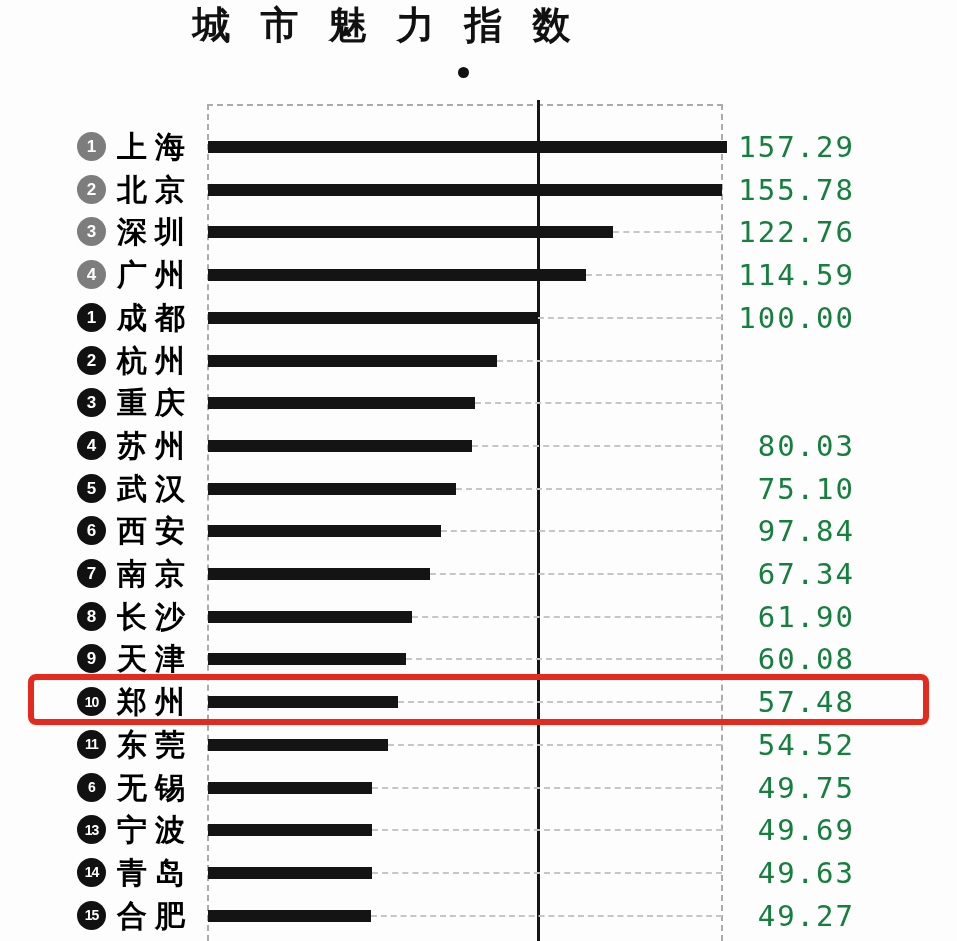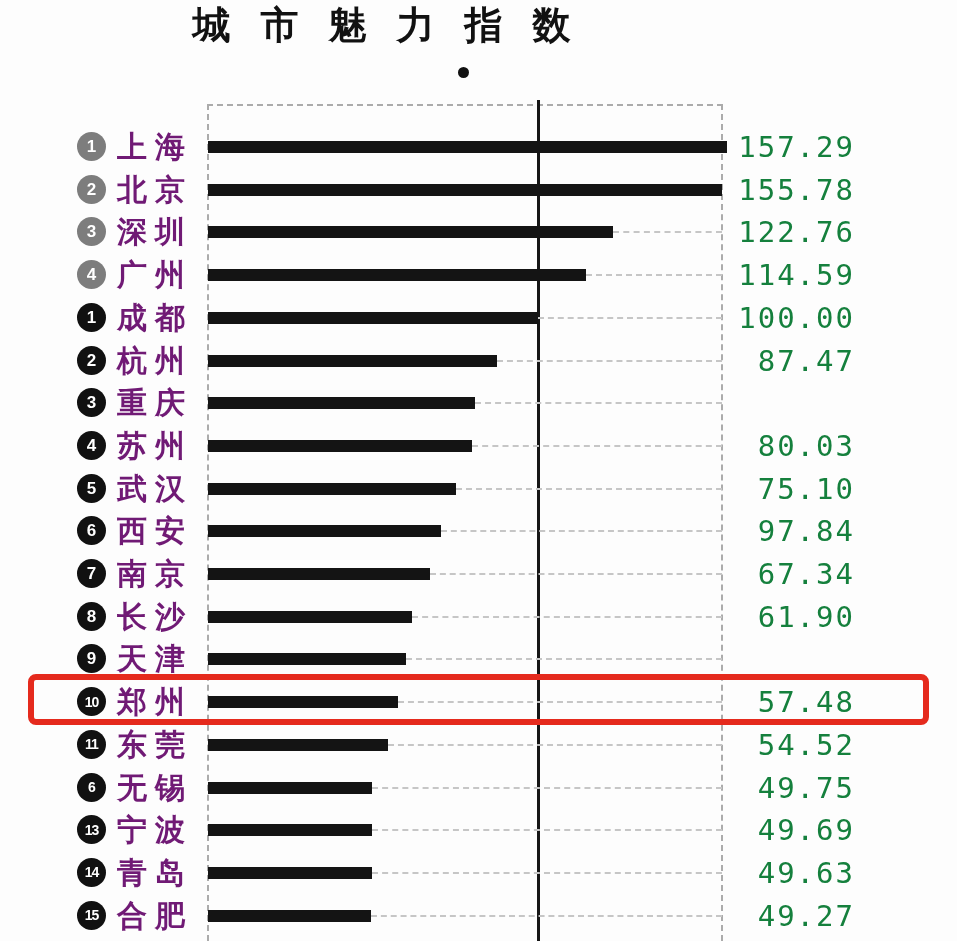--- a/index.html
+++ b/index.html
@@ -49,21 +49,21 @@
     background:#111;
     color:#fff; font-weight:bold; font-size:17px;
     display:flex; align-items:center; justify-content:center;
     line-height:1;
   }
   .badge.gray { background:#7d7d7d; }
   .badge.two-digit { font-size:14px; letter-spacing:-1px; }
   .city {
     position:absolute; left:117px; top:0; height:42px;
     line-height:42px;
-    font-size:30px; font-weight:bold; color:#701a75;
+    font-size:30px; font-weight:bold; color:#000000;
     letter-spacing:8px; white-space:nowrap;
   }
   .bar {
     position:absolute; top:15px; height:12px;
     background:#141414;
   }
   .leader {
     position:absolute; top:20px; height:0;
     border-top:2px dashed #c6c6c6;
   }
@@ -126,21 +126,20 @@
       <span class="city">成都</span>
       <div class="bar" style="left: 208px; width: 330px;"></div>
       <div class="leader" style="left: 538px; width: 184px;"></div>
       <span class="value">100.00</span>
     </div>
     <div class="row" style="top: 339.5px;">
       <span class="badge">2</span>
       <span class="city">杭州</span>
       <div class="bar" style="left: 208px; width: 289px;"></div>
       <div class="leader" style="left: 497px; width: 225px;"></div>
-      <span class="value">87.47</span>
     </div>
     <div class="row" style="top: 382.2px;">
       <span class="badge">3</span>
       <span class="city">重庆</span>
       <div class="bar" style="left: 208px; width: 267px;"></div>
       <div class="leader" style="left: 475px; width: 247px;"></div>
     </div>
     <div class="row" style="top: 424.9px;">
       <span class="badge">4</span>
       <span class="city">苏州</span>
@@ -174,20 +173,21 @@
       <span class="city">长沙</span>
       <div class="bar" style="left: 208px; width: 204px;"></div>
       <div class="leader" style="left: 412px; width: 310px;"></div>
       <span class="value">61.90</span>
     </div>
     <div class="row" style="top: 638.4px;">
       <span class="badge">9</span>
       <span class="city">天津</span>
       <div class="bar" style="left: 208px; width: 198px;"></div>
       <div class="leader" style="left: 406px; width: 316px;"></div>
+      <span class="value">60.08</span>
     </div>
     <div class="row" style="top: 681.1px;">
       <span class="badge two-digit">10</span>
       <span class="city">郑州</span>
       <div class="bar" style="left: 208px; width: 190px;"></div>
       <div class="leader" style="left: 398px; width: 324px;"></div>
       <span class="value">57.48</span>
     </div>
     <div class="row" style="top: 723.8px;">
       <span class="badge two-digit">11</span>

